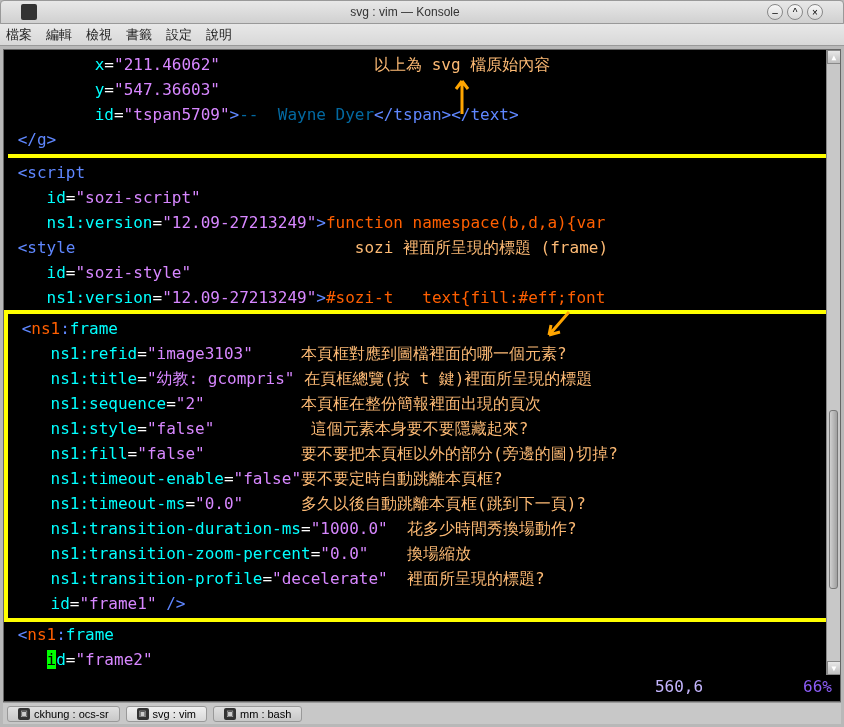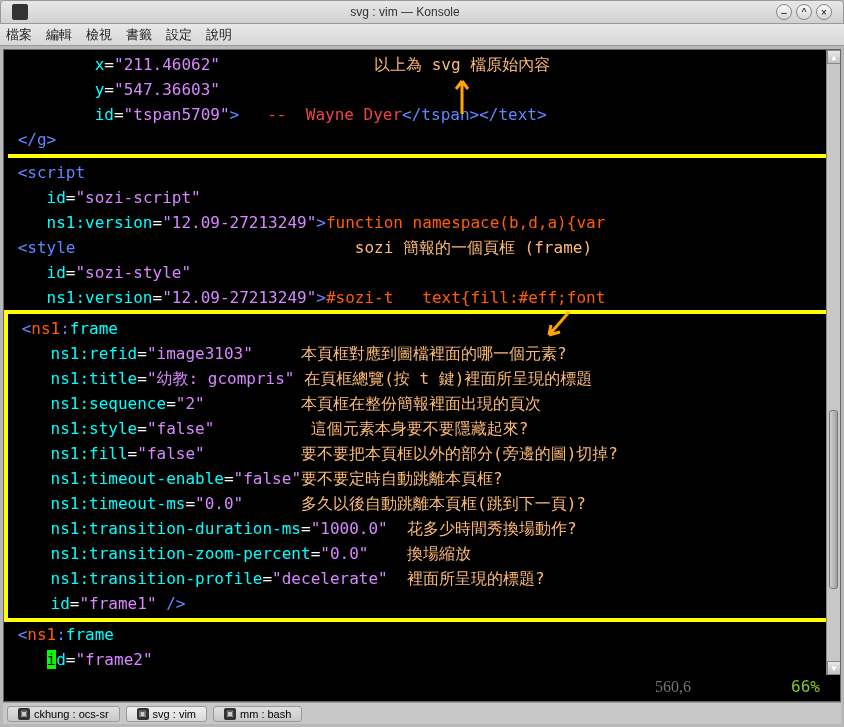--- a/index.html
+++ b/index.html
@@ -13,21 +13,21 @@
   display: flex;
   flex-direction: column;
 }
 .titlebar {
   height: 24px;
   background: linear-gradient(to bottom, #e8e8e8, #d0d0d0);
   border: 1px solid #999;
   border-radius: 4px 4px 0 0;
   display: flex;
   align-items: center;
-  padding: 0 11px;
+  padding: 0 20px;
   font-family: sans-serif;
   font-size: 12px;
 }
 .titlebar-icon {
   width: 16px;
   height: 16px;
   background: #333;
   border-radius: 2px;
   margin-right: 6px;
 }
@@ -89,37 +89,37 @@
 }
 .yellow-box {
   border: 4px solid #ffff00;
   padding: 2px 4px;
   margin-left: -4px;
   margin-right: -4px;
 }
 .attr { color: #00ffff; }
 .tag { color: #5f87ff; }
 .str { color: #d787ff; }
-.cmt { color: #ef4444; margin-left: 28px; }
+.cmt { color: #0369a1; }
 .fn { color: #ff5f00; }
 .annot { color: #fdba74; }
 .cursor {
   background: #00ff00;
   color: #000;
 }
 .status {
   position: absolute;
   bottom: 2px;
   left: 0;
   right: 0;
   padding: 0 4px;
   display: flex;
 }
-.status-pos { color: #737373; margin-left: auto; margin-right: 100px; font-family: Liberation Serif, serif; }
-.status-pct { color: #84cc16; margin-right: 16px; }
+.status-pos { color: #c4b5fd; margin-left: auto; margin-right: 100px; }
+.status-pct { color: #8b5cf6; margin-right: 4px; }
 .scrollbar {
   position: absolute;
   right: 0;
   top: 0;
   bottom: 26px;
   width: 14px;
   background: #c8c8c8;
   border-left: 1px solid #888;
 }
 .scroll-btn {
@@ -214,21 +214,21 @@
 <pre>         <span class="attr">x</span>=<span class="str">"<span>211.46062</span>"</span>                <span class="annot">以上為 svg 檔原始內容</span>
          <span class="attr">y</span>=<span class="str">"<span>547.36603</span>"</span>                     <svg class="arrow-svg" width="20" height="40" style="position:absolute;left:448px;top:26px">
           <path d="M10 38 L10 5 M10 5 L4 13 M10 5 L16 13" stroke="#ffa500" stroke-width="3" fill="none"></path>
         </svg>
          <span class="attr">id</span>=<span class="str">"<span>tspan5709</span>"</span><span class="tag">&gt;</span><span class="cmt">--  Wayne Dyer</span><span class="tag">&lt;/tspan&gt;&lt;/text&gt;</span>
  <span class="tag">&lt;/g&gt;</span></pre>
 <div class="yellow-line"></div>
 <pre> <span class="tag">&lt;script</span>
     <span class="attr">id</span>=<span class="str">"<span>sozi-script</span>"</span>
     <span class="attr">ns1:version</span>=<span class="str">"<span>12.09-27213249</span>"</span><span class="tag">&gt;</span><span class="fn">function namespace(b,d,a){var</span>
- <span class="tag">&lt;style</span>                             <span class="annot">sozi 簡報的一個頁框 (frame)</span>
+ <span class="tag">&lt;style</span>                             <span class="annot">sozi 裡面所呈現的標題 (frame)</span>
     <span class="attr">id</span>=<span class="str">"<span>sozi-style</span>"</span>               <svg class="arrow-svg" width="30" height="30" style="position:absolute;left:540px;top:260px">
           <path d="M25 2 L5 25 M5 25 L7 15 M5 25 L16 22" stroke="#ffa500" stroke-width="3" fill="none"></path>
         </svg>
     <span class="attr">ns1:version</span>=<span class="str">"<span>12.09-27213249</span>"</span><span class="tag">&gt;</span><span class="fn">#sozi-t   text{fill:#eff;font</span></pre>
 <div class="yellow-box">
 <pre> <span class="tag">&lt;</span><span class="fn">ns1</span><span class="tag">:</span><span class="attr">frame</span>
     <span class="attr">ns1:refid</span>=<span class="str">"<span>image3103</span>"</span>     <span class="annot">本頁框對應到圖檔裡面的哪一個元素?</span>
     <span class="attr">ns1:title</span>=<span class="str">"<span>幼教: gcompris</span>"</span> <span class="annot">在頁框總覽(按 t 鍵)裡面所呈現的標題</span>
     <span class="attr">ns1:sequence</span>=<span class="str">"<span>2</span>"</span>          <span class="annot">本頁框在整份簡報裡面出現的頁次</span>
     <span class="attr">ns1:style</span>=<span class="str">"<span>false</span>"</span>          <span class="annot">這個元素本身要不要隱藏起來?</span>

